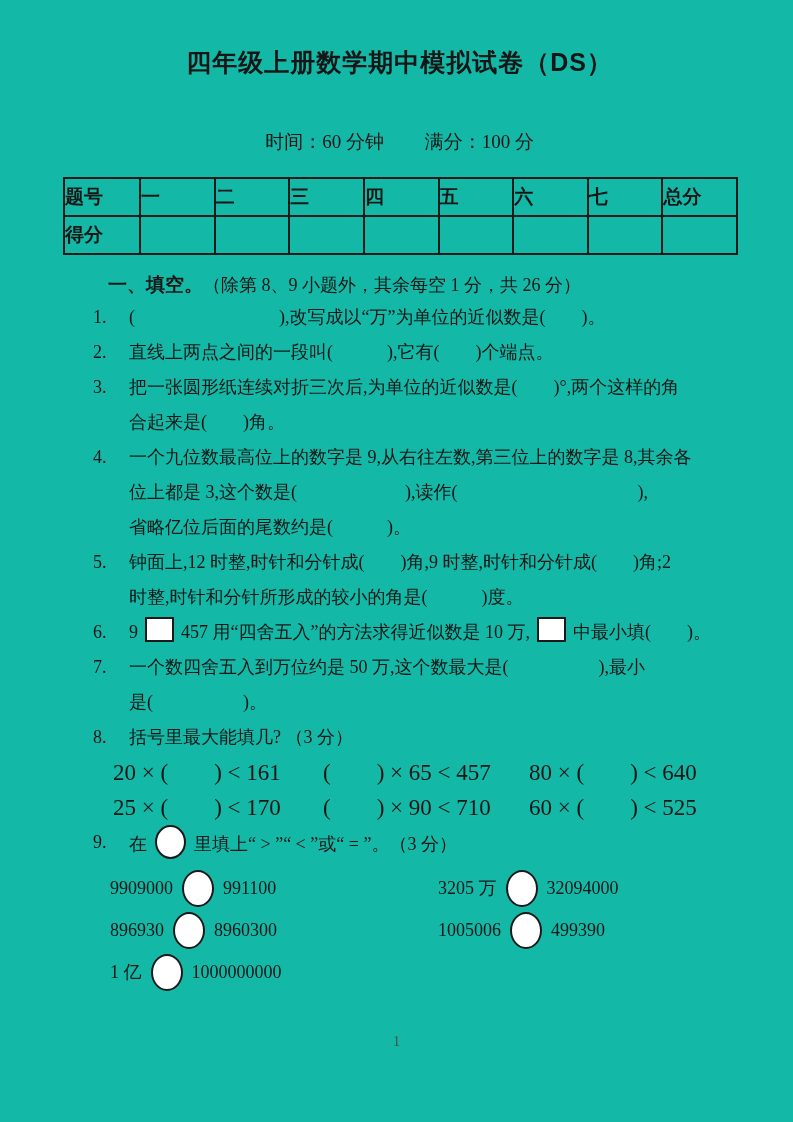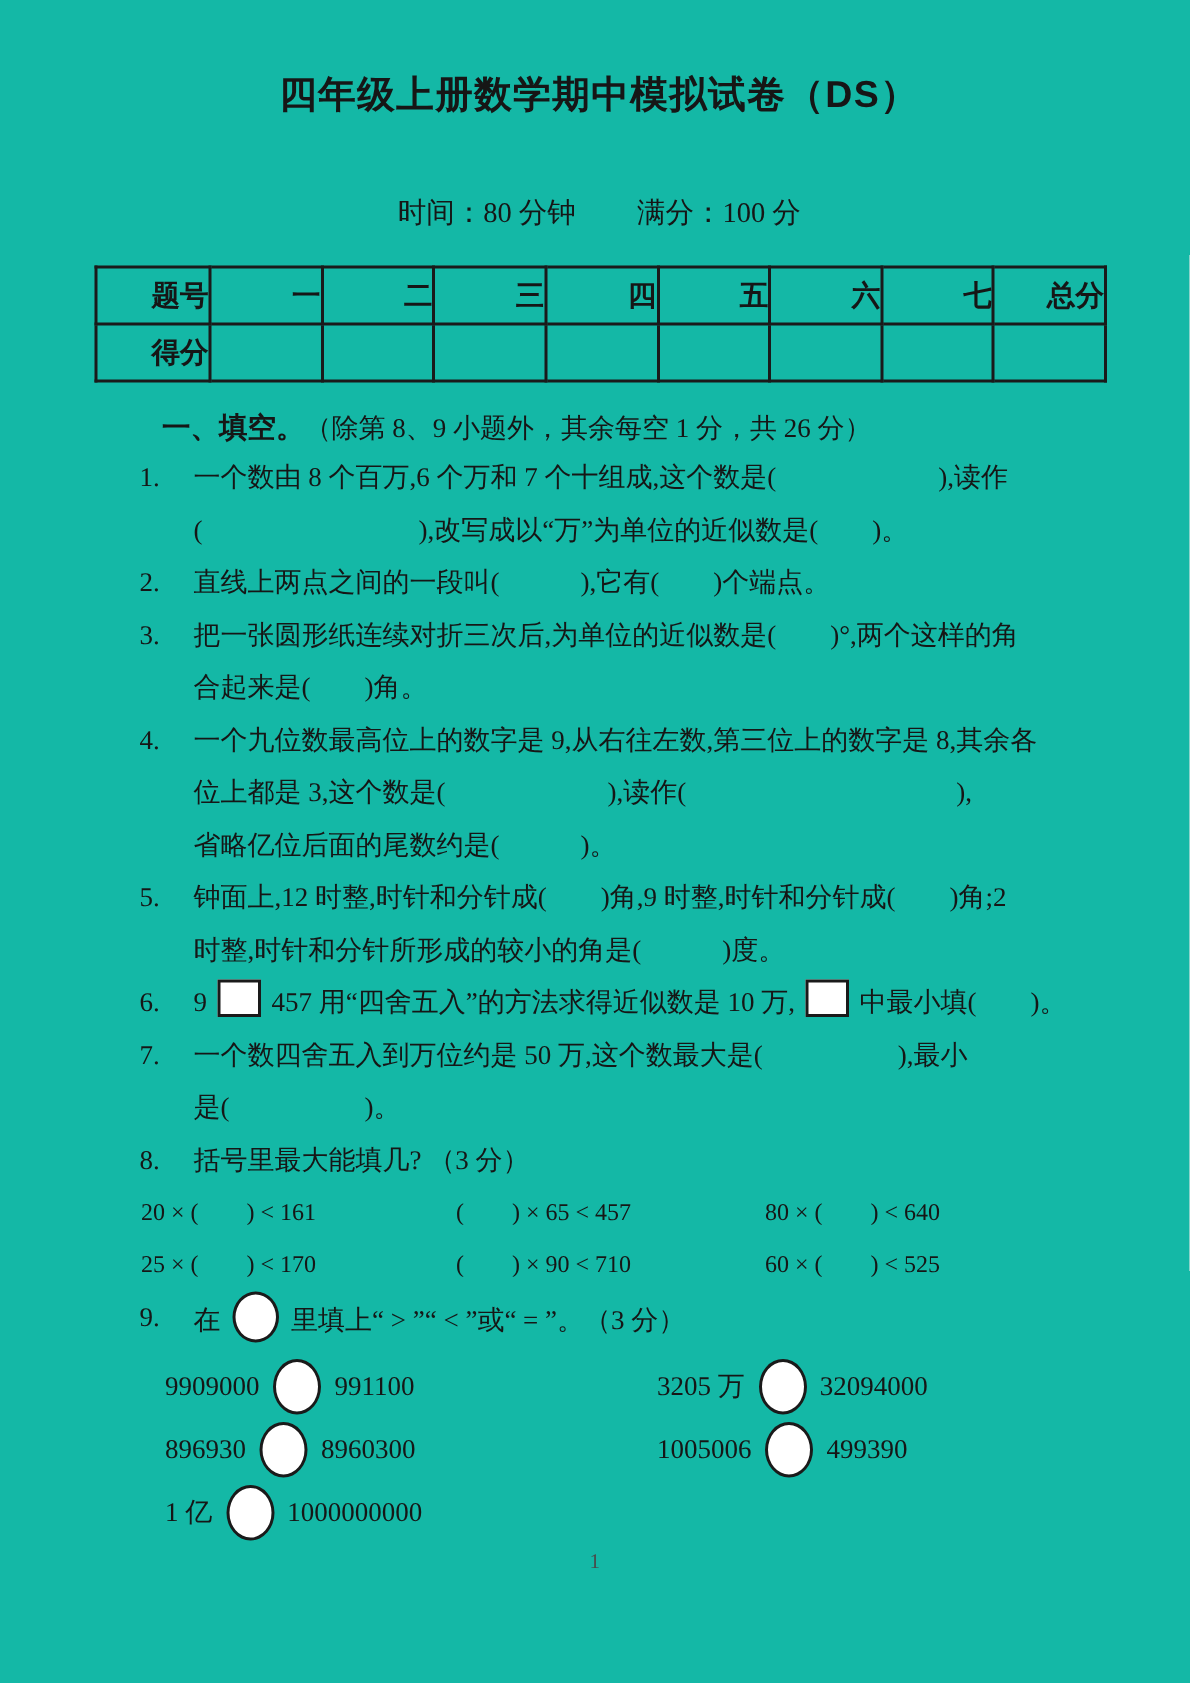--- a/index.html
+++ b/index.html
@@ -18,21 +18,21 @@
   }
   .meta { margin-top:50px; text-align:center; font-size:19px; white-space:nowrap; }
   .meta span + span { margin-left:36px; }
 
   .score-table {
     border-collapse:collapse; table-layout:fixed;
     width:675px; margin-top:22px;
     font-family:"Liberation Sans","DejaVu Sans",sans-serif;
   }
   .score-table td {
-    border:2px solid #1a1a1a; height:36px; text-align:right;
+    border:2px solid #1a1a1a; height:36px; text-align:left;
     font-size:19px; font-weight:700; padding:0; overflow:hidden;
   }
 
   .section { margin-top:15px; font-size:19px; line-height:30px; white-space:nowrap;margin-left:45px; }
   .sec-title { font-family:"Liberation Sans","DejaVu Sans",sans-serif; font-weight:700; }
   .sec-note { font-size:18px; }
 
   .q { display:flex; margin-left:30px; font-size:18px; line-height:35px; }
   .qn { flex:none; width:36px; }
   .qb { flex:1; min-width:0; }
@@ -43,23 +43,23 @@
     border:2px solid #1a1a1a; margin:0 7px; vertical-align:-4px;
     background:#fff;
   }
   .circ-inline {
     display:inline-block; width:27px; height:30px;
     border:2px solid #1a1a1a; border-radius:50%;
     margin:0 8px; vertical-align:-9px; background:#fff;
   }
 
   .expr-grid {
-    margin-left:31px; display:grid;
+    margin-left:50px; display:grid;
     grid-template-columns:210px 206px auto;
-    font-size:16px; line-height:35px;
+    font-size:23px; line-height:35px;
   }
   .cmp-grid {
     margin-left:47px; margin-top:5px; display:grid;
     grid-template-columns:328px auto;
     font-size:18px;
   }
   .cmp { display:flex; align-items:center; height:42px; white-space:nowrap; }
   .oval {
     flex:none; width:28px; height:33px;
     border:2px solid #1a1a1a; border-radius:50%;
@@ -72,21 +72,21 @@
   }
 </style>
 </head>
 <body>
 
 <div class="page">
 
   <div class="title">四年级上册数学期中模拟试卷（DS）</div>
 
   <div class="meta">
-    <span>时间：80 分钟</span>
+    <span>时间：60 分钟</span>
     <span>满分：100 分</span>
   </div>
 
   <table class="score-table">
     <colgroup>
         <col style="width:76px">
         <col>
         <col>
         <col>
         <col>
@@ -121,21 +121,20 @@
     </tbody>
   </table>
 
   <div class="section">
     <span class="sec-title">一、填空。</span><span class="sec-note">（除第 8、9 小题外，其余每空 1 分，共 26 分）</span>
   </div>
 
   <div class="q">
     <div class="qn">1.</div>
     <div class="qb">
-      <div class="ql">一个数由 8 个百万,6 个万和 7 个十组成,这个数是(　　　　　　),读作</div>
       <div class="ql">(　　　　　　　　),改写成以“万”为单位的近似数是(　　)。</div>
     </div>
   </div>
 
   <div class="q">
     <div class="qn">2.</div>
     <div class="qb">
       <div class="ql">直线上两点之间的一段叫(　　　),它有(　　)个端点。</div>
     </div>
   </div>

